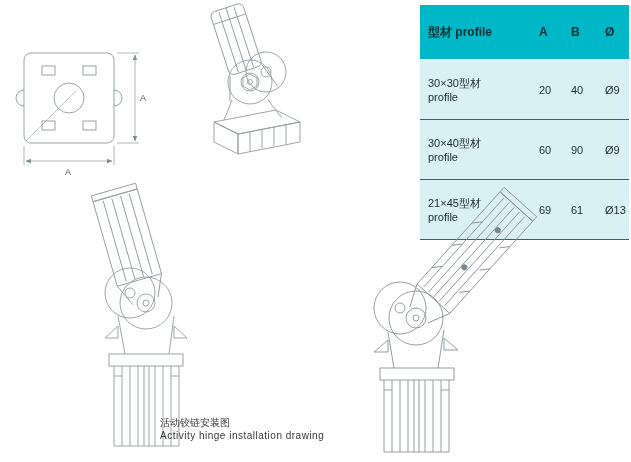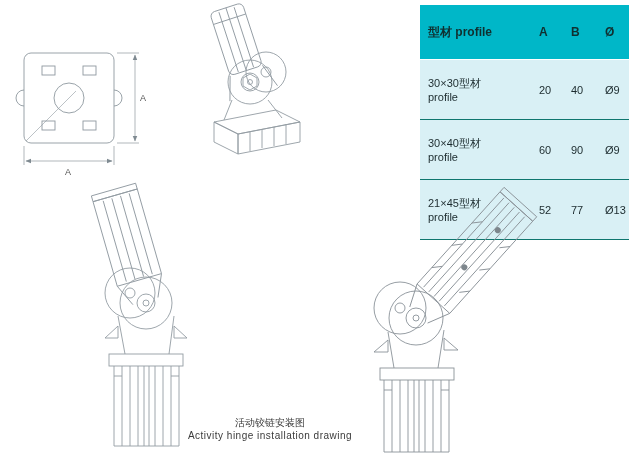--- a/index.html
+++ b/index.html
@@ -24,21 +24,21 @@
   .spec-table td{
     background:var(--row-bg);color:#1c2b2e;font-size:11px;
     height:25px;text-align:center;border-bottom:1px solid #0f766e;padding:16px;
   }
   .spec-table .c0{text-align:left;padding-left:8px;}
   
   svg{overflow:visible;}
   .dim{font-size:9px;fill:#555;font-family:"Liberation Sans","DejaVu Sans",sans-serif;}
   
   .caption{
-    position:absolute;left:160px;top:417px;width:220px;text-align:center;color:#3a3a3a;
+    position:absolute;left:160px;top:417px;width:220px;text-align:left;color:#3a3a3a;
   }
   .caption .zh{font-size:10px;line-height:12px;}
   .caption .en{font-size:10px;line-height:13px;letter-spacing:0.5px;}
 </style>
 </head>
 <body>
 
 <div id="page">
 
   <svg class="abs" style="left:10px;top:45px" width="150" height="135" viewBox="0 0 150 135">
@@ -124,22 +124,22 @@
         <td>Ø9</td>
       </tr>
       <tr>
         <td class="c0">30×40型材 profile</td>
         <td>60</td>
         <td>90</td>
         <td>Ø9</td>
       </tr>
       <tr>
         <td class="c0">21×45型材 profile</td>
-        <td>52</td>
-        <td>77</td>
+        <td>69</td>
+        <td>61</td>
         <td>Ø13</td>
       </tr>
     </tbody>
   </table>
 
   <svg class="abs" style="left:45px;top:186px" width="195" height="264" viewBox="0 0 195 264">
     <g stroke="#939ca3" stroke-width="0.9" fill="none">
       <circle cx="85" cy="107" r="25"></circle>
       <circle cx="85" cy="107" r="5"></circle>
       <g transform="translate(101,117) rotate(-16)">

